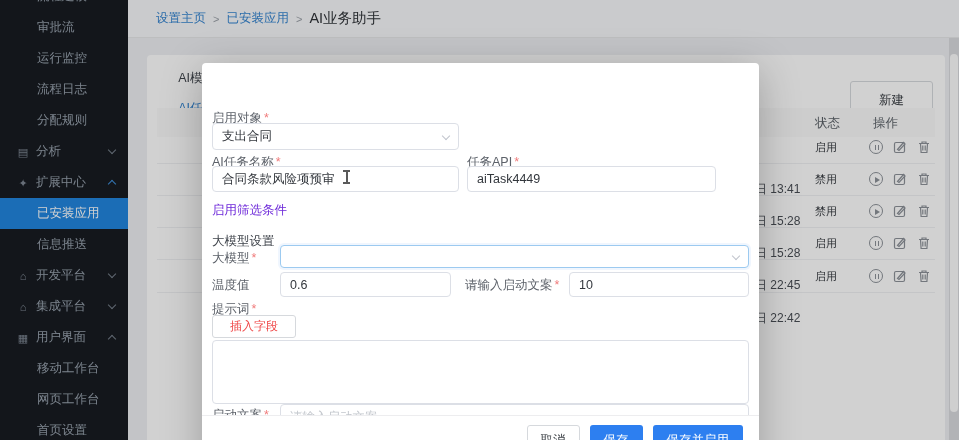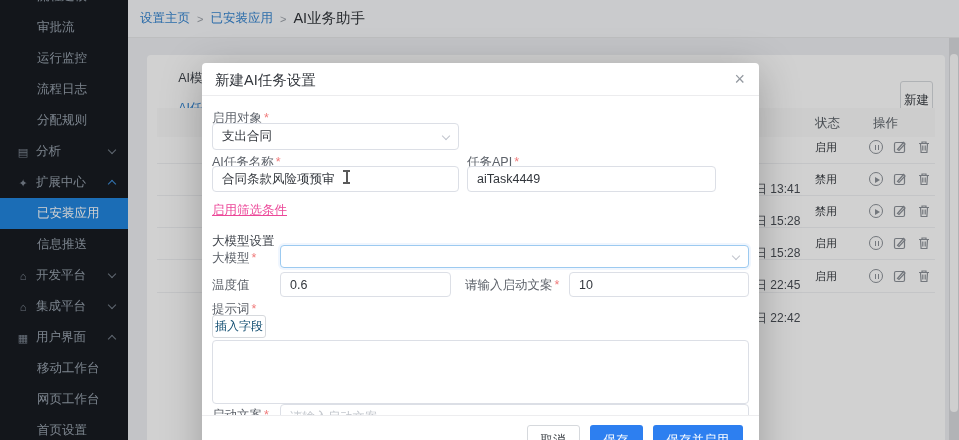--- a/index.html
+++ b/index.html
@@ -15,31 +15,31 @@
   .sb-group { padding-left:17px; }
   .sb-group .gicon { width:12px; height:12px; margin-right:7px; color:#7e8793; font-size:11px; line-height:12px; display:inline-block; text-align:center; }
   .sb-item.active { background:#2185de; color:#ffffff; }
   .chev { position:absolute; right:13px; width:6px; height:6px; border-right:1.4px solid #767f8b; border-bottom:1.4px solid #767f8b; }
   .chev.down { transform:rotate(45deg); top:11px; }
   .chev.up { transform:rotate(-135deg); top:14px; }
   .chev.blue { border-color:#3f8fdb; }
 
   
   .main { position:absolute; left:128px; top:0; right:0; bottom:0; }
-  .crumb-bar { position:absolute; left:0; right:0; top:0; height:38px; background:#f7f8fa; border-bottom:1px solid #e7e8ea; display:flex; align-items:center; padding-left:12px; }
+  .crumb-bar { position:absolute; left:0; right:0; top:0; height:38px; background:#f7f8fa; border-bottom:1px solid #e7e8ea; display:flex; align-items:center; padding-left:28px; }
   .crumb-link { color:#3584cf; font-size:12.5px; cursor:pointer; }
   .crumb-sep { color:#9aa0a8; font-size:11px; margin:0 7px; }
   .crumb-cur { color:#2f3338; font-size:14.5px; font-weight:500; }
 
   .page { position:absolute; left:0; right:0; top:38px; bottom:0; background:#eef0f3; }
   .card { position:absolute; left:19px; top:17px; width:798px; bottom:-10px; background:#ffffff; border-radius:4px; }
   .side-tab { position:absolute; left:0; width:68px; text-align:right; font-size:12.5px; color:#40454c; cursor:pointer; }
   .side-tab.t1 { top:15px; }
   .side-tab.t2 { top:45px; color:#3584cf; }
-  .btn-new { position:absolute; right:12px; top:26px; height:39px; padding:0 3px; background:#fff; border:1px solid #d6d9dd; border-radius:3px; font-size:12.5px; color:#3c4046; display:flex; align-items:center; cursor:pointer; }
+  .btn-new { position:absolute; right:12px; top:26px; height:39px; padding:0 28px; background:#fff; border:1px solid #d6d9dd; border-radius:3px; font-size:12.5px; color:#3c4046; display:flex; align-items:center; cursor:pointer; }
 
   .thead { position:absolute; left:10px; right:10px; top:53px; height:29px; background:#fafafa; }
   .thead span { position:absolute; top:7px; font-size:12.5px; color:#595f66; }
   .th-status { left:658px; } .th-op { left:716px; }
   .trow { position:absolute; left:10px; right:10px; height:32px; border-bottom:1px solid #f0f1f3; }
   .trow .time { position:absolute; left:598px; top:9px; font-size:12px; color:#4a4f56; white-space:nowrap;margin-top:40px; }
   .trow .stat { position:absolute; left:658px; top:8px; font-size:11px; color:#33373d; }
   .trow .ops { position:absolute; left:712px; top:8px; display:flex; gap:10px; align-items:center; }
   .icn-circle { width:14px; height:14px; border:1px solid #8d9299; border-radius:50%; position:relative; display:inline-block; cursor:pointer; }
   .icn-circle.pause::before, .icn-circle.pause::after { content:""; position:absolute; top:4px; width:1.5px; height:5px; background:#8d9299; }
@@ -58,22 +58,22 @@
   .m-header { position:relative; height:33px; border-bottom:1px solid #ececee; }
   .m-title { position:absolute; left:13px; top:8px; font-size:14.5px; color:#32363c; }
   .m-close { position:absolute; right:14px; top:5px; font-size:18px; color:#9ia; color:#959aa1; cursor:pointer; line-height:22px; }
   .lbl { position:absolute; font-size:12.5px; color:#5c6169; }
   .req { color:#f07a7a; margin-left:2px; }
   .inp { position:absolute; height:26px; border:1px solid #dcdfe6; border-radius:4px; background:#fff; font-size:12.5px; color:#33373d; padding:0 9px; font-family:"Liberation Sans","DejaVu Sans",sans-serif; outline:none; }
   .inp::placeholder { color:#c3c7cd; }
   .sel { position:absolute; height:27px; border:1px solid #dcdfe6; border-radius:4px; background:#fff; font-size:12.5px; color:#33373d; display:flex; align-items:center; padding:0 9px; cursor:pointer; }
   .sel .schev { position:absolute; right:9px; top:9px; width:6px; height:6px; border-right:1.3px solid #c0c4cc; border-bottom:1.3px solid #c0c4cc; transform:rotate(45deg); }
   .sel.focused { border-color:#9ccaf0; box-shadow:0 0 0 2px rgba(45,127,240,0.07); }
-  .link { position:absolute; font-size:12.5px; color:#ec4899; cursor:pointer;text-decoration:underline; }
-  .btn-insert { position:absolute; left:10px; top:252px; height:23px; padding:0 2px; border:1px solid #d6d9dd; border-radius:3px; background:#fff; font-size:12px; color:#0c4a6e; display:flex; align-items:center; cursor:pointer; }
+  .link { position:absolute; font-size:12.5px; color:#6d28d9; cursor:pointer; }
+  .btn-insert { position:absolute; left:10px; top:252px; height:23px; padding:0 17px; border:1px solid #d6d9dd; border-radius:3px; background:#fff; font-size:12px; color:#ef4444; display:flex; align-items:center; cursor:pointer; }
   .prompt-area { position:absolute; left:10px; top:277px; width:537px; height:64px; border:1px solid #dcdfe6; border-radius:4px; resize:none; outline:none; font-family:"Liberation Sans","DejaVu Sans",sans-serif; }
   .m-footer { position:absolute; left:0; right:0; top:352px; height:88px; background:#fff; border-top:1px solid #ededef; z-index:5; display:flex; justify-content:flex-end; gap:10px; padding:9px 16px 0 0; }
   .btn { height:30px; border-radius:3px; font-size:12.5px; padding:0 13px; cursor:pointer; display:flex; align-items:center; border:1px solid transparent; }
   .btn-plain { background:#fff; border-color:#d6d9dd; color:#3c4046; }
   .btn-primary { background:#2d7ff0; color:#fff; }
   .ibeam { position:absolute; left:144px; top:108px; width:1.6px; height:12px; background:#5a5a5a; z-index:6; }
   .ibeam::before, .ibeam::after { content:""; position:absolute; left:-2.6px; width:7px; height:1.6px; background:#5a5a5a; }
   .ibeam::before { top:-1px; } .ibeam::after { bottom:-1px; }
 </style>
 </head>
@@ -233,24 +233,20 @@
     </div>
   </div>
 
   <div class="scrollbar">
     <div class="scroll-thumb"></div>
   </div>
 
   <div class="mask"></div>
 
   <div class="modal">
-    <div class="m-header">
-      <span class="m-title">新建AI任务设置</span>
-      <span class="m-close">×</span>
-    </div>
 
     <span class="lbl" style="left:10px; top:47px"><span>启用对象</span><span class="req">*</span></span>
     <div class="sel" style="left:10px; top:60px; width:247px">
       <span>支出合同</span>
       <span class="schev"></span>
     </div>
 
     <span class="lbl" style="left:10px; top:91px"><span>AI任务名称</span><span class="req">*</span></span>
     <input class="inp" style="left: 10px; top: 103px; width: 247px;" value="合同条款风险项预审">
     <span class="lbl" style="left:265px; top:91px"><span>任务API</span><span class="req">*</span></span>

